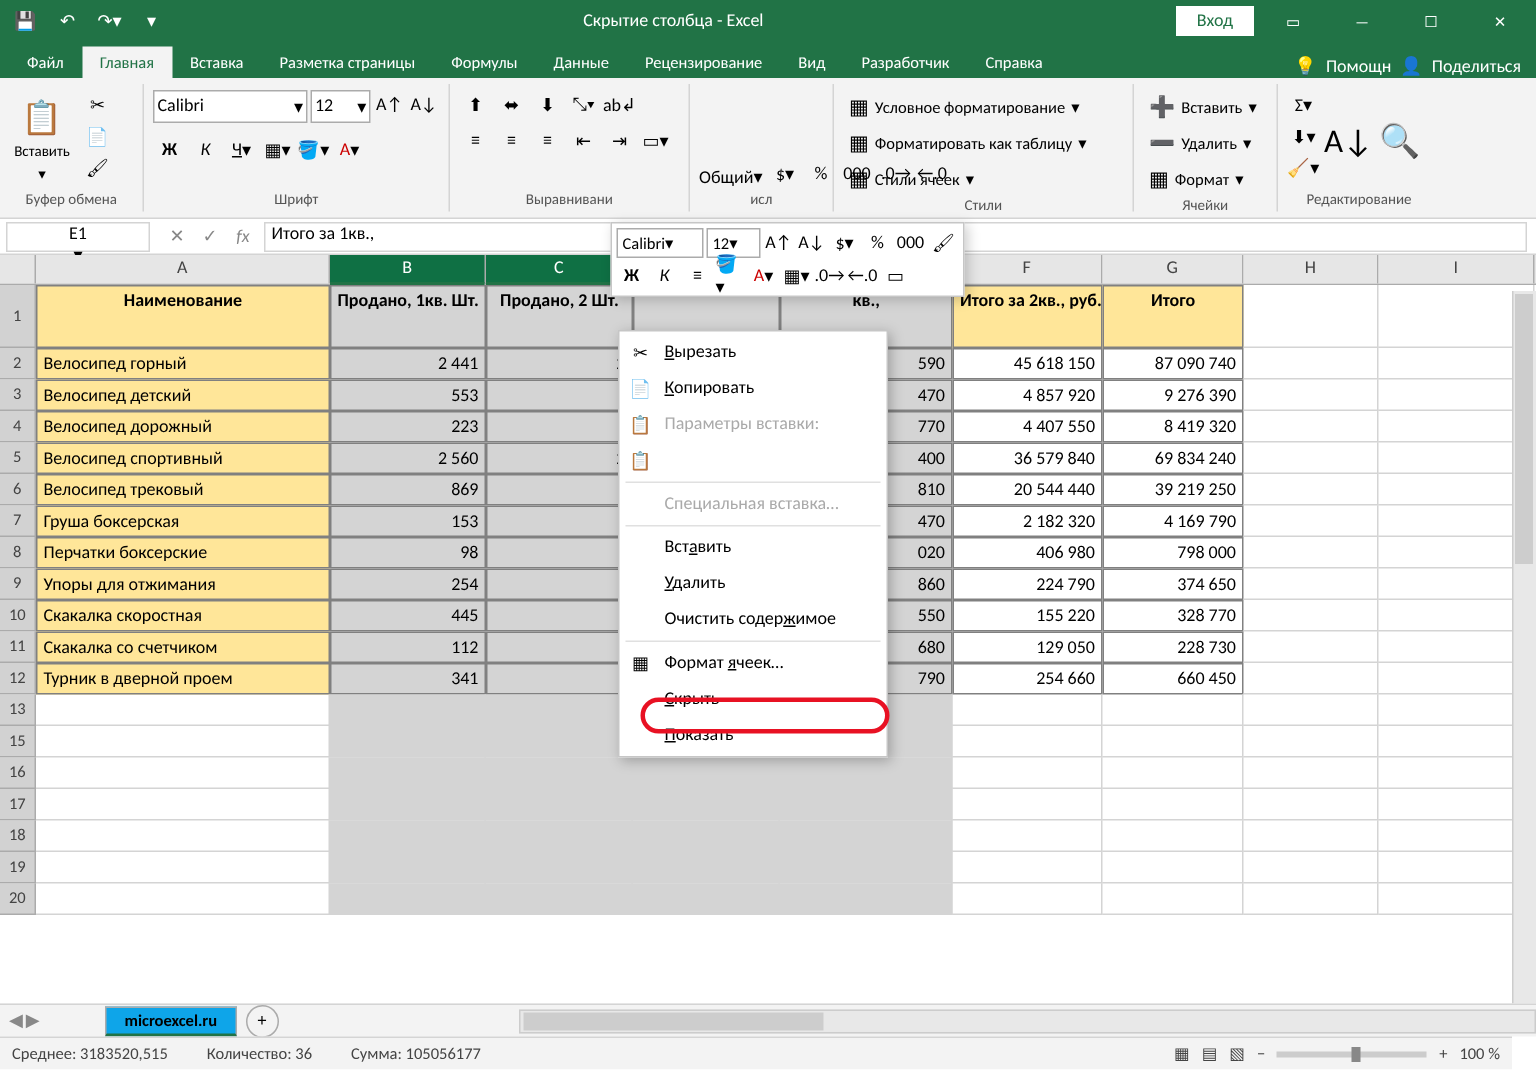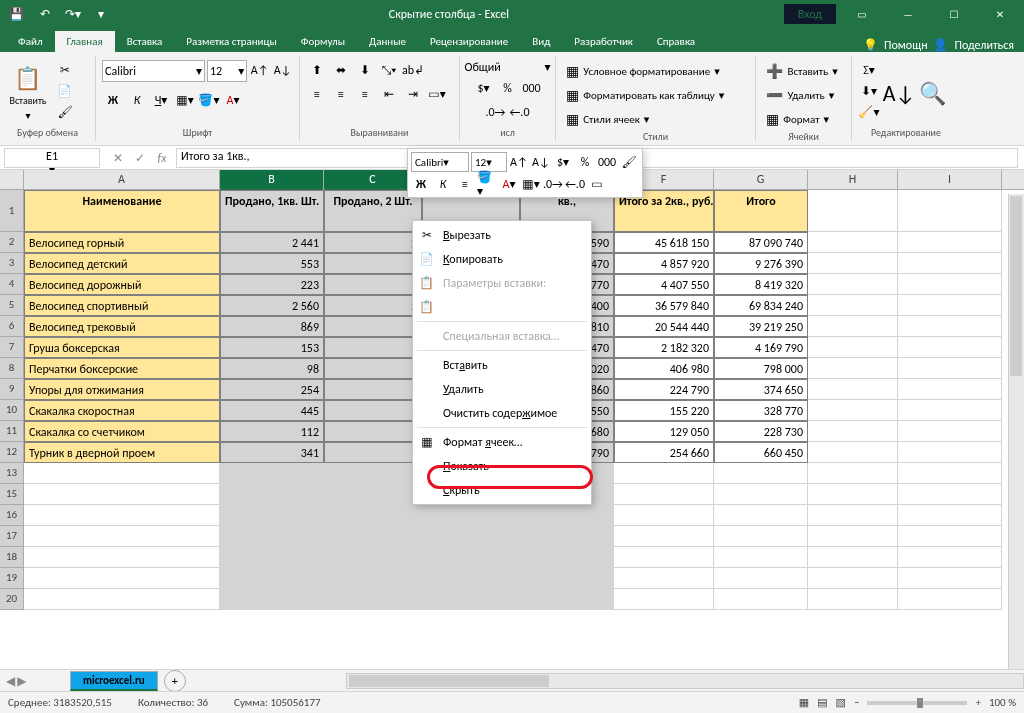--- a/index.html
+++ b/index.html
@@ -4,21 +4,21 @@
 <style>
 * { box-sizing: border-box; margin: 0; padding: 0; font-family: "Segoe UI", Calibri, Arial, sans-serif; }
 body { width: 1024px; height: 713px; background: #fff; overflow: hidden; font-size: 12px; position: relative; }
 
 
 .titlebar { height: 28px; background: #217346; display: flex; align-items: center; color: #fff; padding: 0 4px; }
 .tb-left { display: flex; align-items: center; gap: 2px; }
 .tb-btn { width: 26px; height: 26px; display: flex; align-items: center; justify-content: center; font-size: 12px; }
 .tb-title { flex: 1; text-align: center; font-size: 12px; }
 .tb-right { display: flex; align-items: center; gap: 6px; }
-.signin-btn { background: #0f172a; color: #217346; padding: 2px 14px; height: 20px; font-size: 12px; display: flex; align-items: center; }
+.signin-btn { background: #ffffff; color: #217346; padding: 2px 14px; height: 20px; font-size: 12px; display: flex; align-items: center; }
 .win-btn { width: 40px; height: 28px; display: flex; align-items: center; justify-content: center; font-size: 10px; }
 
 
 .ribbon-tabs { height: 24px; background: #217346; display: flex; align-items: flex-end; padding-left: 6px; }
 .rtab { padding: 4px 12px 4px; color: #fff; font-size: 11px; }
 .rtab.active { background: #f3f3f3; color: #217346; }
 .rtabs-right { margin-left: auto; display: flex; color: #fff; align-items: center; gap: 6px; padding-right: 10px; }
 .rtabs-right span { font-size: 12px; }
 
 
@@ -62,40 +62,40 @@
 .rowh { width: 24px; border-right: 1px solid #ababab; border-bottom: 1px solid #ababab; text-align: center; font-size: 11px; line-height: 20px; background: #e6e6e6; color: #444; }
 .rowh.sel { background: #d2d2d2; }
 .cell { border-right: 1px solid #d4d4d4; border-bottom: 1px solid #d4d4d4; padding: 0 4px; font-size: 12px; line-height: 20px; overflow: hidden; white-space: nowrap; }
 .hdr-cell { background: #ffe699; font-weight: bold; text-align: center; border: 1px solid #808080; }
 .name-cell { background: #ffe699; border: 1px solid #808080; }
 .num-cell { text-align: right; border: 1px solid #808080; }
 .sel-col { background: #d4d4d4; }
 
 
 .cA { width: 196px; } .cB { width: 104px; } .cC { width: 98px; } .cD { width: 98px; }
-.cE { width: 94px; } .cF { width: 100px; } .cG { width: 94px; } .cH { width: 90px; } .cI { width: 104px; }
+.cE { width: 115px; } .cF { width: 100px; } .cG { width: 94px; } .cH { width: 90px; } .cI { width: 104px; }
 
 
 .context-menu { position: absolute; left: 412px; top: 220px; width: 180px; background: #fff; border: 1px solid #c6c6c6; box-shadow: 2px 2px 8px rgba(0,0,0,.25); z-index: 10; padding: 2px 0; }
 .cm-item { height: 24px; display: flex; align-items: center; padding: 0 8px 0 30px; font-size: 12px; position: relative; }
 .cm-item .cm-ic { position: absolute; left: 6px; width: 16px; text-align: center; font-size: 12px; }
 .cm-item.disabled { color: #aaa; }
 .cm-sep { height: 1px; background: #e0e0e0; margin: 2px 4px; }
 .cm-highlight { position: absolute; border: 3px solid #e81123; border-radius: 14px; pointer-events: none; }
 
 
 .sheet-tabs { position: absolute; bottom: 22px; left: 0; right: 0; height: 22px; border-top: 1px solid #d4d4d4; display: flex; align-items: center; background: #f3f3f3; }
 .sheet-nav { width: 70px; display: flex; gap: 2px; padding-left: 6px; color: #888; }
 .sheet-tab { border: 1px solid #ababab; border-bottom: 2px solid #217346; padding: 2px 12px; background: #0ea5e9; font-size: 11px; font-weight: bold; }
 .sheet-add { width: 22px; height: 22px; display: flex; align-items: center; justify-content: center; border: 1px solid #ababab; border-radius: 50%; margin-left: 6px; font-size: 12px; }
 .hscroll { flex: 1; margin-left: 160px; height: 16px; background: #e8e8e8; border: 1px solid #ccc; position: relative; }
 .hscroll-thumb { position: absolute; left: 2px; top: 1px; width: 200px; height: 12px; background: #cdcdcd; }
 
 
-.statusbar { position: absolute; bottom: 0; left: 0; right: 0; height: 22px; background: #f3f3f3; border-top: 1px solid #d4d4d4; display: flex; align-items: center; font-size: 11px; color: #444; padding: 0 8px; gap: 26px; }
+.statusbar { position: absolute; bottom: 0; left: 0; right: 16px; height: 22px; background: #f3f3f3; border-top: 1px solid #d4d4d4; display: flex; align-items: center; font-size: 11px; color: #444; padding: 0 8px; gap: 26px; }
 .statusbar .sb-right { margin-left: auto; display: flex; gap: 8px; align-items: center; }
 .zoom-slider { width: 100px; height: 4px; background: #ccc; position: relative; }
 .zoom-slider::after { content: ""; position: absolute; left: 50%; top: -3px; width: 6px; height: 10px; background: #888; }
 
 
 .vscroll { position: absolute; right: 0; top: 194px; width: 16px; bottom: 44px; background: #e8e8e8; border-left: 1px solid #ccc; }
 .vscroll-thumb { position: absolute; top: 2px; left: 1px; width: 12px; height: 180px; background: #cdcdcd; }
 
 u.hot { text-decoration: underline; }
 </style>
@@ -197,21 +197,21 @@
         <div class="small-btn">≡</div>
         <div class="small-btn">≡</div>
         <div class="small-btn">⇤</div>
         <div class="small-btn">⇥</div>
         <div class="small-btn">▭▾</div>
       </div>
     </div>
     <div class="rgroup-label">Выравнивани</div>
   </div>
   <div class="rgroup" style="width:96px">
-    <div class="rgroup-body" style="flex-direction:column;align-items:center">
+    <div class="rgroup-body" style="align-items:flex-end">
       <div class="combo" style="width:86px">
           <span>Общий</span>
           <span>▾</span>
         </div>
       <div class="btn-row">
         <div class="small-btn">$▾</div>
         <div class="small-btn">%</div>
         <div class="small-btn">000</div>
       </div>
       <div class="btn-row">
@@ -596,24 +596,24 @@
     </div>
   <div class="cm-item">
       <span>Очистить содер<u class="hot">ж</u>имое</span>
     </div>
   <div class="cm-sep"></div>
   <div class="cm-item">
       <span class="cm-ic">▦</span>
       <span>Формат <u class="hot">я</u>чеек…</span>
     </div>
   <div class="cm-item">
+      <span><u class="hot">С</u>крыть</span>
+    </div>
+  <div class="cm-item">
       <span><u class="hot">П</u>оказать</span>
-    </div>
-  <div class="cm-item">
-      <span><u class="hot">С</u>крыть</span>
     </div>
   <div class="cm-highlight" style="left:14px;top:244px;width:166px;height:24px"></div>
 </div>
 
 <div class="vscroll">
     <div class="vscroll-thumb"></div>
   </div>
 
 <div class="sheet-tabs">
   <div class="sheet-nav">

